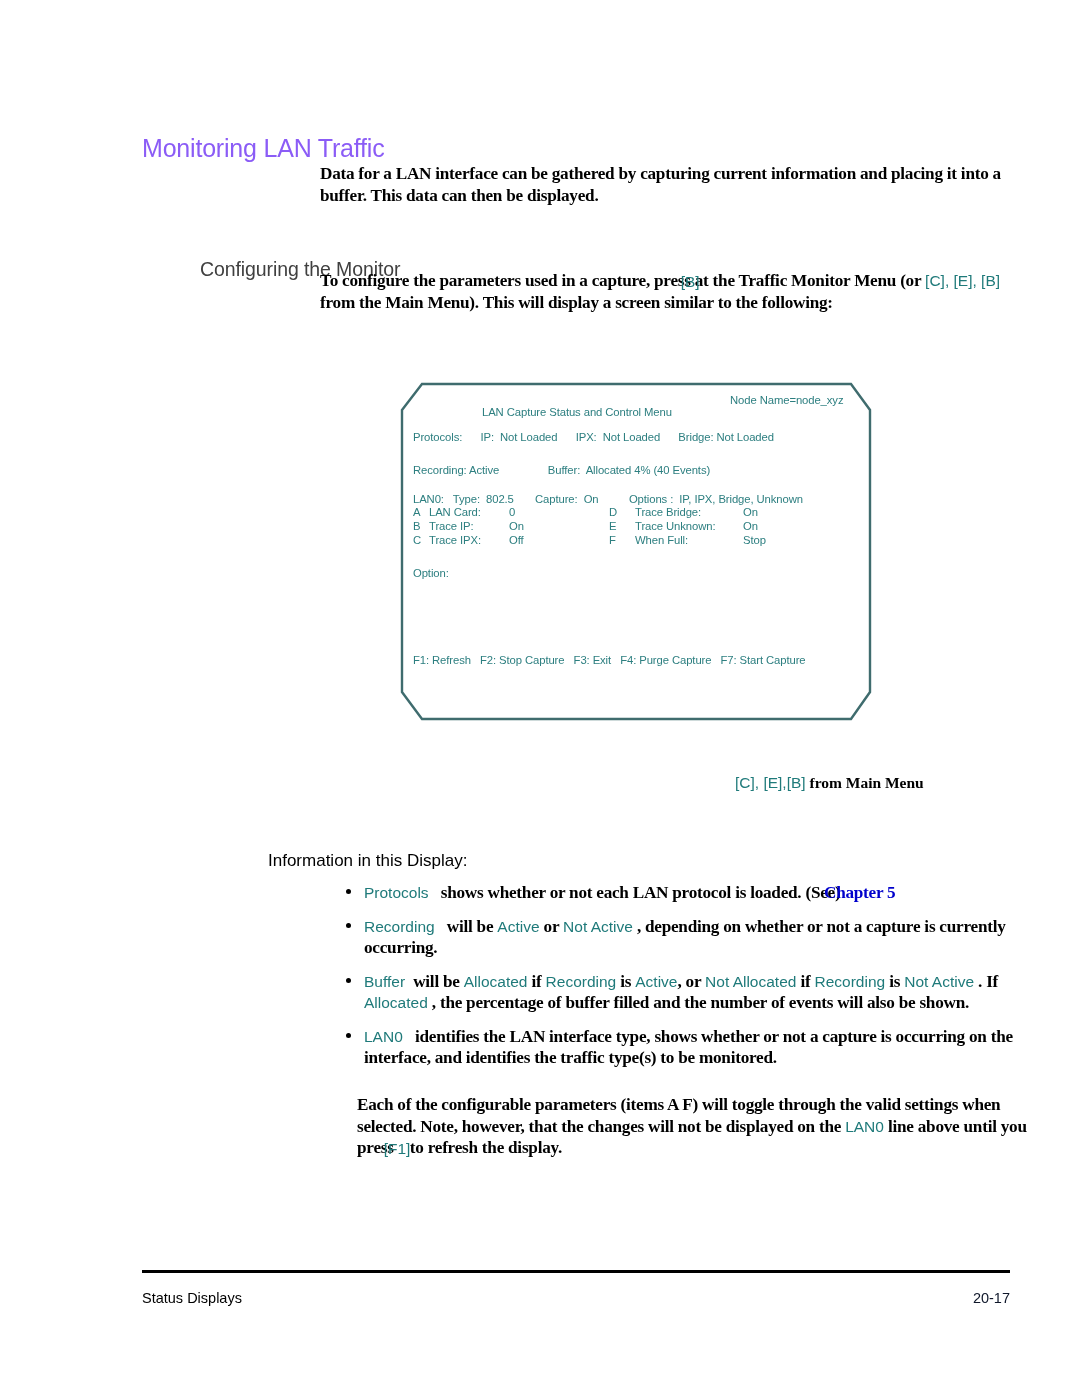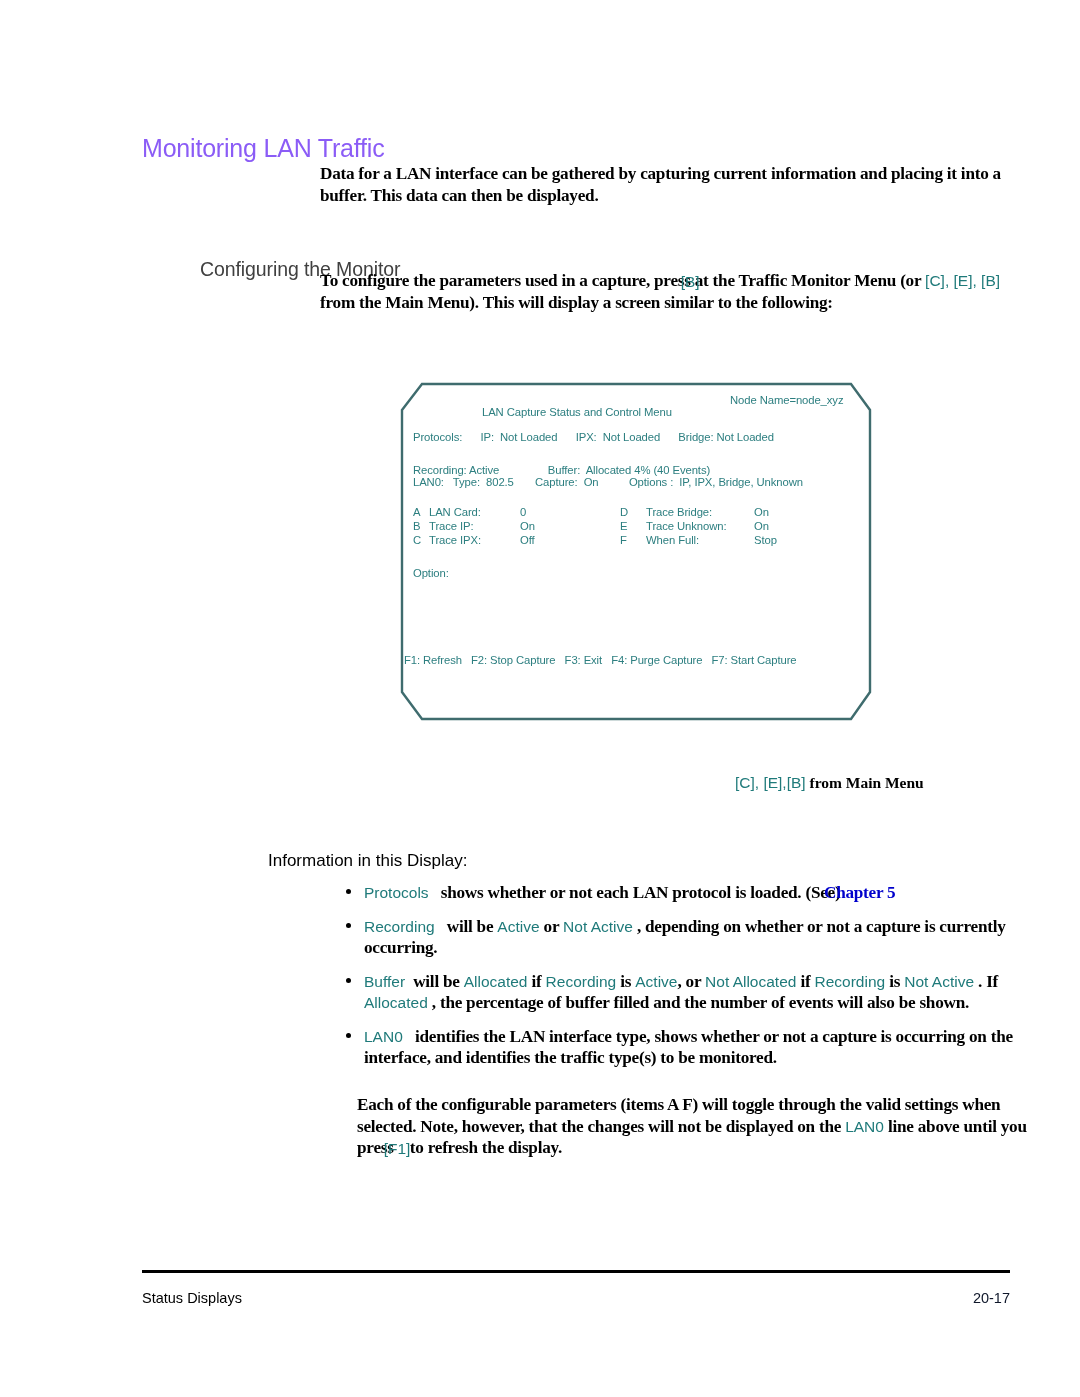--- a/index.html
+++ b/index.html
@@ -112,23 +112,23 @@
     font-size: 11.3px;
     color: #2d7f80;
     white-space: pre;
     letter-spacing: -0.1px;
   }
 
   #term-nodename { left: 330px; top: 14px; }
   #term-menutitle { left: 82px; top: 26px; }
   #term-protocols { left: 13px; top: 51px; }
   #term-recording { left: 13px; top: 76px; margin-top: 8px; }
-  #term-lan0      { left: 13px; top: 96px; }
+  #term-lan0      { left: 13px; top: 113px; }
   #term-option    { left: 13px; top: 187px; }
-  #term-fkeys     { left: 4px; top: 274px; }
+  #term-fkeys     { left: 13px; top: 274px; }
 
   
   #term-params {
     position: absolute;
     left: 13px;
     top: 126px;
     width: 420px;
     font-family: "Liberation Sans", sans-serif;
     font-size: 11.3px;
     color: #2d7f80;
@@ -137,21 +137,21 @@
   #term-params table {
     border-collapse: collapse;
     width: 100%;
   }
   #term-params td {
     padding: 0 0 2px 0;
     white-space: nowrap;
     vertical-align: top;
   }
   .col-letter { width: 16px; }
-  .col-label  { width: 91px; }
+  .col-label  { width: 80px; }
   .col-value  { width: 100px; }
   .col-letter2 { width: 26px; }
   .col-label2  { width: 108px; }
 
   
   #figure-caption {
     position: absolute;
     left: 430px;
     top: 750px;
     font-family: "Liberation Serif", serif;

